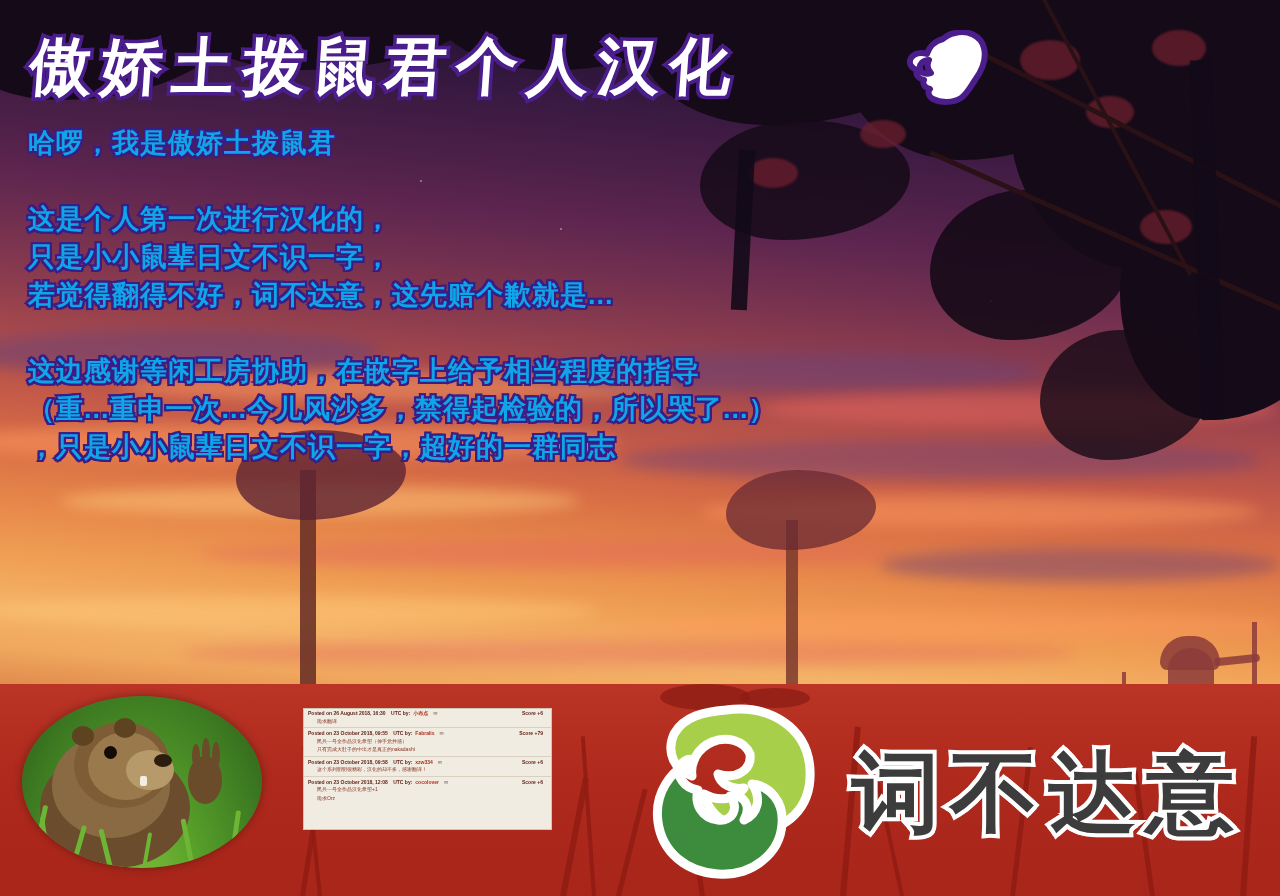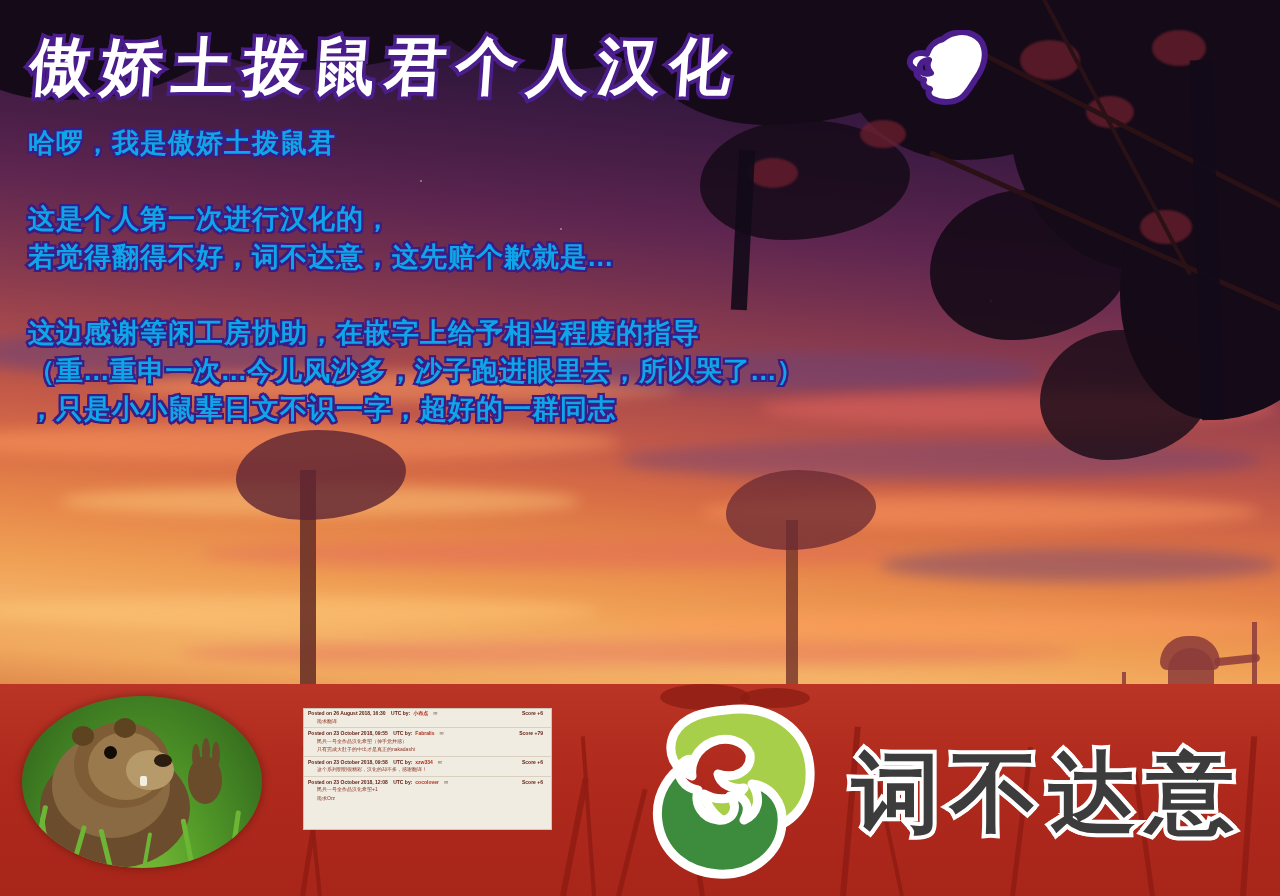--- a/index.html
+++ b/index.html
@@ -209,24 +209,25 @@
              C48 73 36 73 28 69 C24 67 22 62 25 59 C20 58 17 54 19 50
              C14 49 10 45 12 40 C6 38 3 33 6 28 C9 23 16 22 22 24
              C24 17 30 11 38 9 C41 6 45 4 50 3 Z
              M24 30 C18 30 14 34 15 39 C16 43 21 45 26 43 C22 39 22 34 24 30 Z" fill="#ffffff" stroke="#4b1e8c" stroke-width="6" stroke-linejoin="round"></path>
   </svg>
 
   <div id="body-copy">
     <div class="line">哈啰，我是傲娇土拨鼠君</div>
     <div class="gap"></div>
     <div class="line">这是个人第一次进行汉化的，</div>
+    <div class="line">只是小小鼠辈日文不识一字，</div>
     <div class="line">若觉得翻得不好，词不达意，这先赔个歉就是...</div>
     <div class="gap"></div>
     <div class="line">这边感谢等闲工房协助，在嵌字上给予相当程度的指导</div>
-    <div class="line">（重...重申一次...今儿风沙多，沙子跑进眼里去，所以哭了...）</div>
+    <div class="line">（重...重申一次...今儿风沙多，禁得起检验的，所以哭了...）</div>
     <div class="line">，只是小小鼠辈日文不识一字，超好的一群同志</div>
     <div class="gap"></div>
   </div>
 
   <div id="footer">
 
     <div class="grass" style="left:300px;width:5px;height:130px;transform:rotate(9deg);"></div>
     <div class="grass" style="left:318px;width:4px;height:150px;transform:rotate(-6deg);"></div>
     <div class="grass" style="left:560px;width:6px;height:120px;transform:rotate(11deg);"></div>
     <div class="grass" style="left:592px;width:4px;height:160px;transform:rotate(-4deg);"></div>

